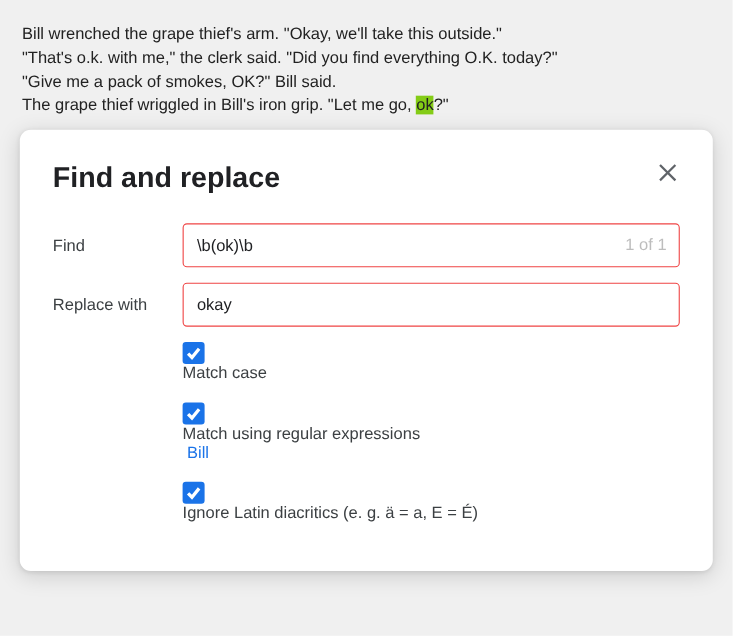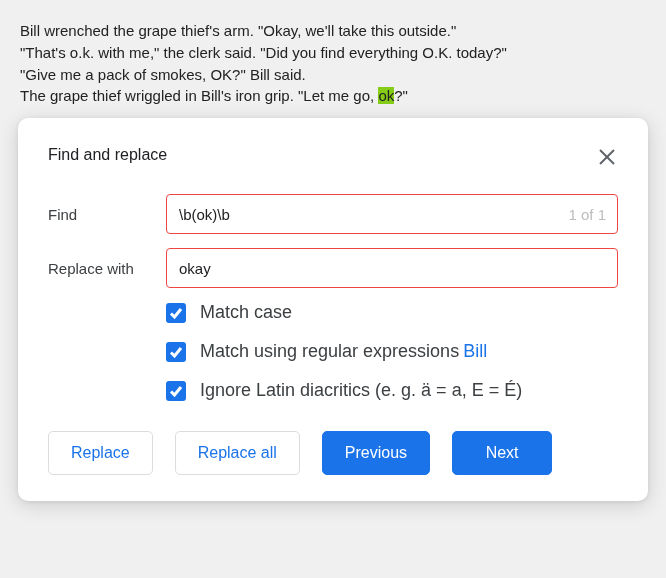--- a/index.html
+++ b/index.html
@@ -30,22 +30,22 @@
     box-shadow: 0 4px 20px rgba(0,0,0,0.15), 0 1px 4px rgba(0,0,0,0.08);
     padding: 28px 30px 26px 30px;
   }
   .dialog-header {
     display: flex;
     justify-content: space-between;
     align-items: flex-start;
     margin-bottom: 26px;
   }
   .dialog-title {
-    font-size: 16px;
-    font-weight: 400;
+    font-size: 26px;
+    font-weight: 700;
     color: #202124;
   }
   .close-btn {
     cursor: pointer;
     color: #5f6368;
     padding: 2px;
     display: flex;
     align-items: center;
     justify-content: center;
   }
@@ -84,24 +84,25 @@
     transform: translateY(-50%);
     font-size: 15px;
     color: #bdbdbd;
   }
   .options {
     margin-left: 118px;
     margin-top: 14px;
   }
   .option-row {
     display: flex;
-    align-items: flex-end;
+    align-items: flex-start;
     margin-bottom: 18px;
-    font-size: 18px;
+    font-size: 15px;
     color: #3c4043;
+    flex-direction: column;
   }
   .checkbox {
     width: 20px;
     height: 20px;
     background: #1a73e8;
     border-radius: 3px;
     margin-right: 14px;
     display: flex;
     align-items: center;
     justify-content: center;
@@ -204,19 +205,13 @@
     <div class="option-row">
       <div class="checkbox">
         <svg viewBox="0 0 14 14">
             <polyline points="2,7.5 5.5,11 12,3"></polyline>
           </svg>
       </div>
       <span>Ignore Latin diacritics (e. g. ä = a, E = É)</span>
     </div>
   </div>
 
-  <div class="button-row">
-    <button class="btn btn-outline">Replace</button>
-    <button class="btn btn-outline">Replace all</button>
-    <button class="btn btn-primary">Previous</button>
-    <button class="btn btn-primary btn-next">Next</button>
-  </div>
 </div>
 
 </body></html>

